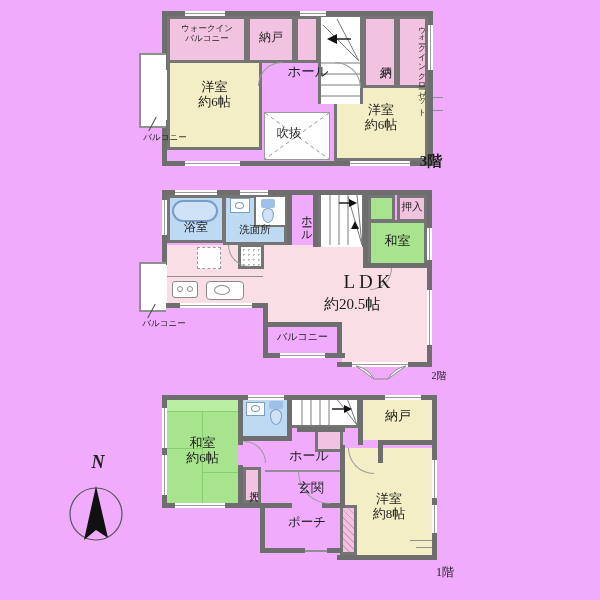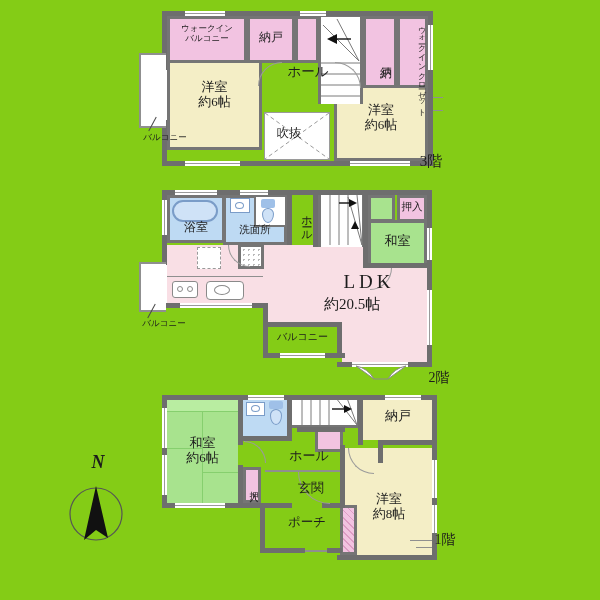--- a/index.html
+++ b/index.html
@@ -1,16 +1,16 @@
 <!DOCTYPE html>
 <html><head>
 <meta charset="utf-8">
 <style>
   html,body{margin:0;padding:0;background:#ffffff;}
-  #canvas{position:relative;width:600px;height:600px;background:#84cc16;overflow:hidden;
+  #canvas{position:relative;width:600px;height:600px;background:#f0abfc;overflow:hidden;
           font-family:"Liberation Serif","DejaVu Serif",serif;color:#1c1c1c;}
   .a{position:absolute;box-sizing:border-box;}
   .room{position:absolute;box-sizing:border-box;border:3px solid #757575;}
   .noborder{border:none;}
   .pink{background:#f2c3e1;}
   .palepink{background:#f9dfe5;}
   .cream{background:#f4eec6;}
   .green{background:#a8e38e;}
   .blue{background:#bedaf3;}
   .whitebg{background:#ffffff;}
@@ -79,21 +79,21 @@
 
     <div class="lbl" style="left:167px;top:24px;width:80px;font-size:8.5px;"><span>ウォークイン</span><br><span>バルコニー</span></div>
     <div class="lbl" style="left:247px;top:31px;width:48px;font-size:12px;">納戸</div>
     <div class="lbl vtext" style="left:368px;top:26px;width:24px;height:64px;font-size:12px;">納戸</div>
     <div class="lbl vtext" style="left:398px;top:19px;width:29px;height:95px;font-size:8px;letter-spacing:0;line-height:1.5;white-space:normal;">ウォークインクローゼット</div>
     <div class="lbl" style="left:167px;top:80px;width:95px;font-size:13px;"><span>洋室</span><br><span>約6帖</span></div>
     <div class="lbl" style="left:268px;top:64px;width:80px;font-size:13.5px;">ホール</div>
     <div class="lbl" style="left:264px;top:126px;width:50px;font-size:12.5px;">吹抜</div>
     <div class="lbl" style="left:334px;top:103px;width:94px;font-size:13px;"><span>洋室</span><br><span>約6帖</span></div>
     <div class="lbl" style="left:134px;top:133px;width:62px;font-size:8.5px;">バルコニー</div>
-    <div class="lbl" style="left:410px;top:153px;width:42px;font-size:15px;">3階</div>
+    <div class="lbl" style="left:410px;top:153px;width:42px;font-size:15px;font-weight:bold;">3階</div>
   </section>
 
   <section>
 
     <div class="a palepink" style="left:167px;top:245px;width:260px;height:58px;"></div>
     <div class="a palepink" style="left:268px;top:303px;width:159px;height:19px;"></div>
     <div class="a palepink" style="left:342px;top:303px;width:85px;height:59px;"></div>
 
     <div class="room blue" style="left:167px;top:195px;width:58px;height:48px;"></div>
     <div class="room blue" style="left:223px;top:195px;width:64px;height:50px;"></div>
@@ -175,21 +175,21 @@
 
     <div class="lbl" style="left:167px;top:221px;width:58px;font-size:12px;">浴室</div>
     <div class="lbl" style="left:223px;top:224px;width:64px;font-size:10.5px;">洗面所</div>
     <div class="lbl vtext" style="left:293px;top:197px;width:20px;height:50px;font-size:11px;">ホール</div>
     <div class="lbl" style="left:397px;top:201px;width:30px;font-size:10.5px;">押入</div>
     <div class="lbl" style="left:368px;top:234px;width:59px;font-size:13px;">和室</div>
     <div class="lbl" style="left:319px;top:271px;width:100px;font-size:19px;letter-spacing:4px;">LDK</div>
     <div class="lbl" style="left:292px;top:296px;width:120px;font-size:15px;">約20.5帖</div>
     <div class="lbl" style="left:133px;top:319px;width:62px;font-size:8.5px;">バルコニー</div>
     <div class="lbl" style="left:268px;top:331px;width:69px;font-size:10px;">バルコニー</div>
-    <div class="lbl" style="left:418px;top:370px;width:42px;font-size:14px;">2階</div>
+    <div class="lbl" style="left:418px;top:370px;width:42px;font-size:10px;">2階</div>
   </section>
 
   <section>
 
     <div class="a green" style="left:167px;top:400px;width:71px;height:103px;">
       <div class="a" style="left:0;top:0;width:71px;height:12px;background:#b9eda1;border-bottom:1px solid #86cf6e;"></div>
       <div class="a" style="left:35px;top:12px;width:1px;height:91px;background:#86cf6e;"></div>
       <div class="a" style="left:0;top:48px;width:35px;height:1px;background:#86cf6e;"></div>
       <div class="a" style="left:35px;top:72px;width:36px;height:1px;background:#86cf6e;"></div>
     </div>
@@ -255,21 +255,21 @@
     <div class="arc" style="left:348px;top:448px;width:26px;height:26px;border-right:none;border-top:none;border-radius:0 0 0 100%;"></div>
     <div class="arc" style="left:244px;top:441px;width:22px;height:22px;border-left:none;border-bottom:none;border-radius:0 100% 0 0;"></div>
 
     <div class="lbl" style="left:167px;top:436px;width:71px;font-size:13px;"><span>和室</span><br><span>約6帖</span></div>
     <div class="lbl vtext" style="left:245px;top:469px;width:14px;height:32px;font-size:9px;">押入</div>
     <div class="lbl" style="left:278px;top:449px;width:62px;font-size:13px;">ホール</div>
     <div class="lbl" style="left:285px;top:481px;width:52px;font-size:13px;">玄関</div>
     <div class="lbl" style="left:276px;top:515px;width:62px;font-size:12.5px;">ポーチ</div>
     <div class="lbl" style="left:368px;top:409px;width:60px;font-size:13px;">納戸</div>
     <div class="lbl" style="left:352px;top:492px;width:74px;font-size:13px;"><span>洋室</span><br><span>約8帖</span></div>
-    <div class="lbl" style="left:424px;top:532px;width:42px;font-size:14px;">1階</div>
+    <div class="lbl" style="left:424px;top:566px;width:42px;font-size:12px;">1階</div>
   </section>
 
   <div>
     <div class="lbl" style="left:86px;top:452px;width:24px;font-size:18px;font-style:italic;font-weight:bold;">N</div>
     <svg style="left:62px;top:478px;" width="68" height="70" viewBox="0 0 68 70">
       <circle cx="34" cy="36" r="26" fill="none" stroke="#555" stroke-width="1.2"></circle>
       <polygon points="34,8 46,60 34,52 22,62" fill="#111"></polygon>
     </svg>
   </div>
 

